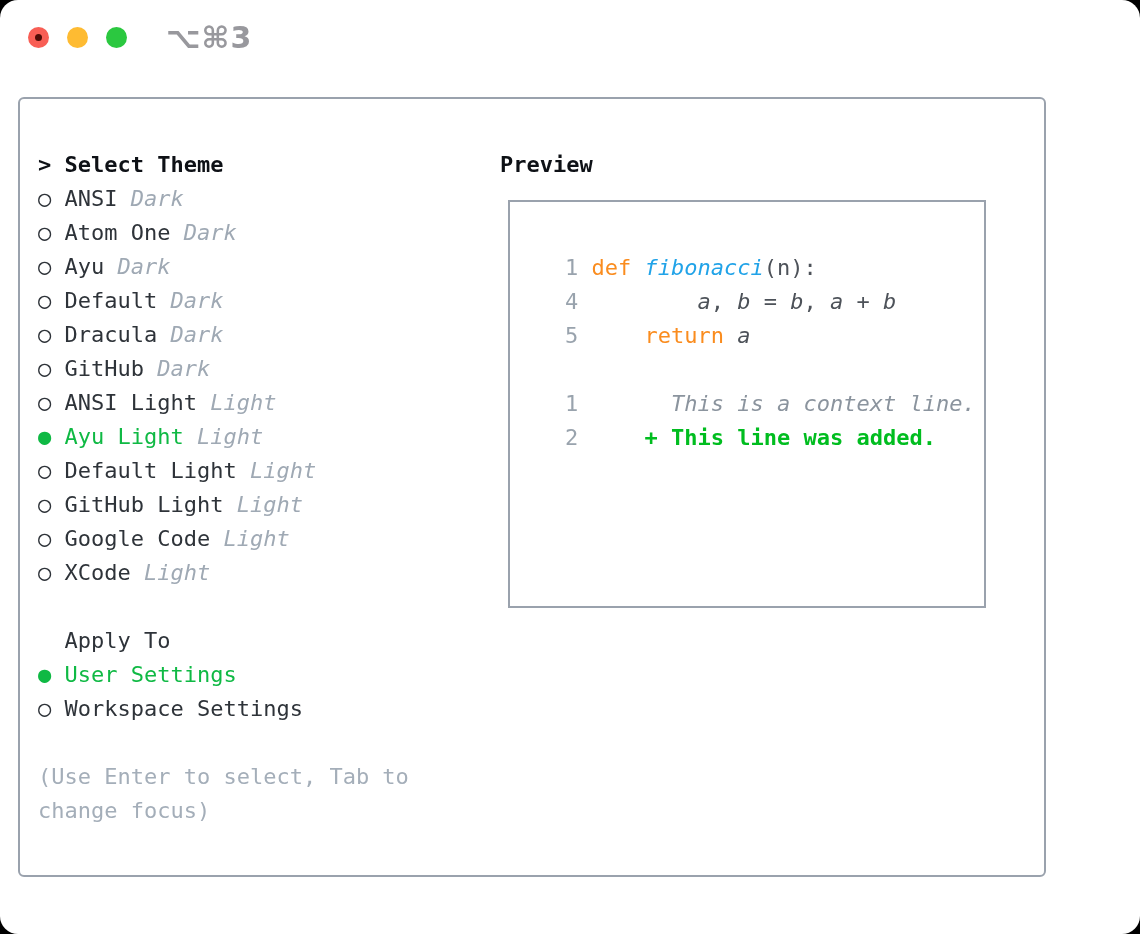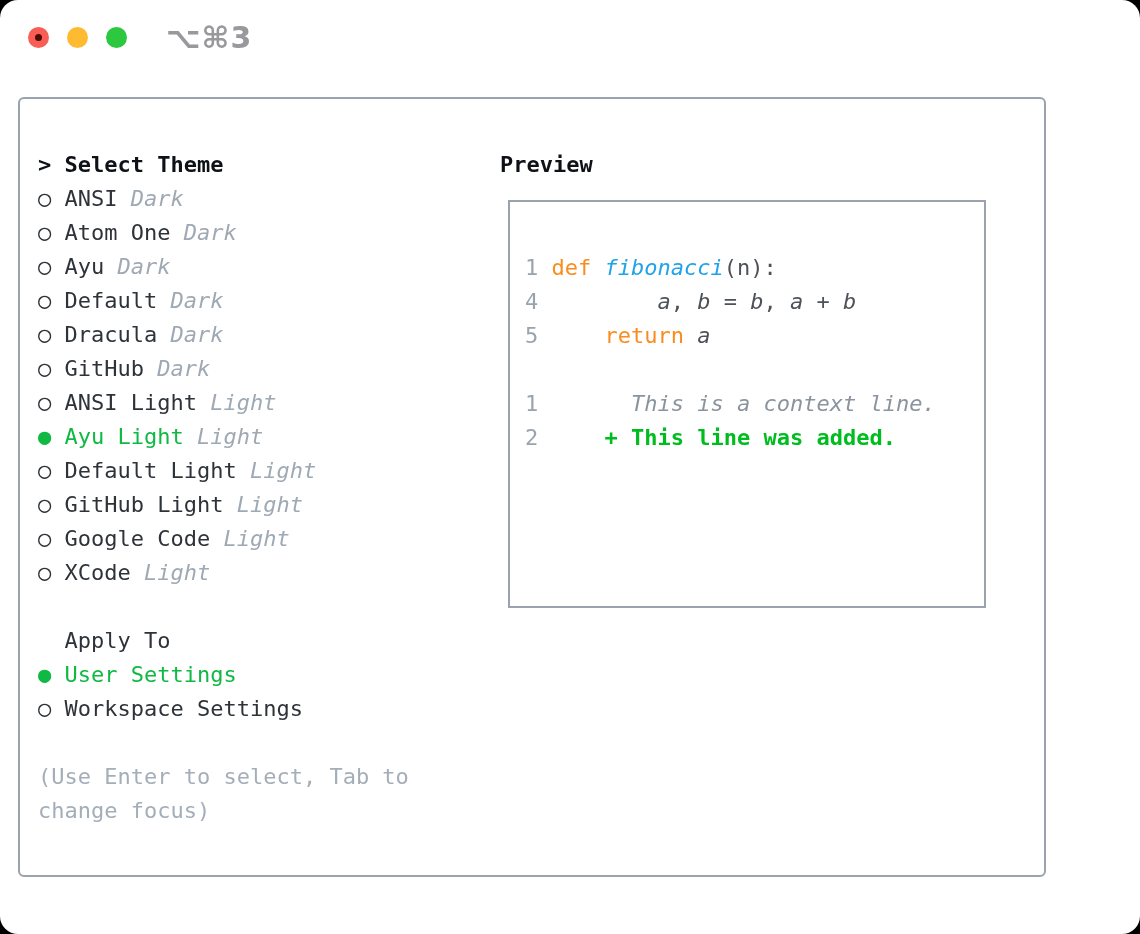--- a/index.html
+++ b/index.html
@@ -19,21 +19,21 @@
   .left-list{position:absolute;left:18px;top:49px;white-space:pre;}
   .row{height:34px;white-space:pre;color:var(--item-text);}
   .row-header{font-weight:bold;color:var(--header-text);}
   .suffix{color:var(--muted-gray);font-style:italic;}
   .sel{color:var(--selection-green);}
   .marker-sel{color:var(--selection-green);}
   .help{color:var(--help-gray);}
   
   .preview-label{position:absolute;left:480px;top:49px;font-weight:bold;color:var(--header-text);white-space:pre;}
   .preview-box{position:absolute;left:488px;top:101px;width:478px;height:408px;box-sizing:border-box;border:2px solid var(--border-gray);background:#fff;padding:49px 8px 49px 15px;overflow:hidden;}
-  .code-line{height:34px;white-space:pre;}
+  .code-line{height:34px;white-space:pre;margin-left:40px;}
   .tok-ln{color:var(--line-number);}
   .tok-pl{color:var(--code-text);}
   .tok-kw{color:var(--keyword-orange);}
   .tok-fn{color:var(--function-blue);font-style:italic;}
   .tok-call{color:var(--call-coral);font-style:italic;}
   .tok-num{color:var(--number-purple);}
   .tok-var{color:var(--code-text);font-style:italic;}
   .tok-ctx{color:var(--context-gray);font-style:italic;}
   .tok-del{color:var(--deleted-red);}
   .tok-add{color:var(--added-green);font-weight:bold;}

